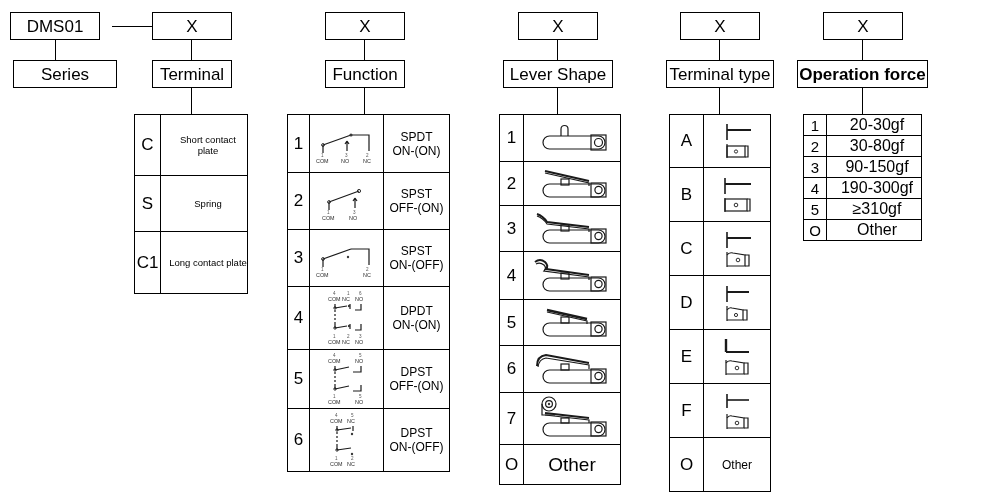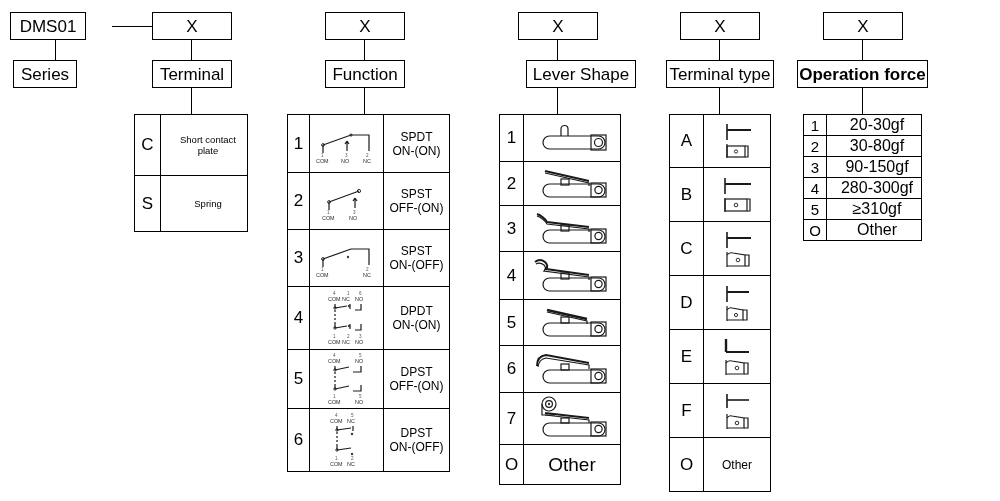--- a/index.html
+++ b/index.html
@@ -85,25 +85,25 @@
   svg { display: block; }
   .stroke { fill: none; stroke: #1a1a1a; stroke-width: 1.2; }
   .stroke-thin { fill: none; stroke: #1a1a1a; stroke-width: 0.9; }
   .fill-dk { fill: #3a3a3a; stroke: none; }
   .lbl { font-family: "Liberation Sans", sans-serif; font-size: 5.4px; fill: #2a2a2a; }
   .num { font-family: "Liberation Sans", sans-serif; font-size: 4.6px; fill: #555; }
 </style>
 </head>
 <body>
 
-<div class="hbox" style="left:10px; top:12px; width:76px; height:28px;">
+<div class="hbox" style="left:10px; top:12px; width:90px; height:28px;">
   <span>DMS01</span>
 </div>
 <div class="vline" style="left:55px; top:40px; height:20px;"></div>
-<div class="hbox" style="left:13px; top:60px; width:64px; height:28px;">
+<div class="hbox" style="left:13px; top:60px; width:104px; height:28px;">
   <span>Series</span>
 </div>
 <div class="hline" style="left:112px; top:26px; width:40px;"></div>
 
 <div class="hbox" style="left:152px; top:12px; width:80px; height:28px;">
   <span>X</span>
 </div>
 <div class="vline" style="left:191px; top:40px; height:20px;"></div>
 <div class="hbox" style="left:152px; top:60px; width:80px; height:28px;">
   <span>Terminal</span>
@@ -112,20 +112,24 @@
 
 <table class="opt-table" style="left:134px; top:114px; width:114px;">
   <tbody>
       <tr>
     <td class="code-cell" style="width:26px; height:61px;">C</td>
     <td class="desc-small" style="height:61px;">Short contact plate</td>
   </tr>
   <tr>
     <td class="code-cell" style="height:56px;">S</td>
     <td class="desc-small" style="height:56px;">Spring</td>
+  </tr>
+  <tr>
+    <td class="code-cell" style="height:62px;">C1</td>
+    <td class="desc-small" style="height:62px;">Long contact plate</td>
   </tr>
 </tbody>
   </table>
 
 <div class="hbox" style="left:325px; top:12px; width:80px; height:28px;">
   <span>X</span>
 </div>
 <div class="vline" style="left:364px; top:40px; height:20px;"></div>
 <div class="hbox" style="left:325px; top:60px; width:80px; height:28px;">
   <span>Function</span>
@@ -278,21 +282,21 @@
       <div>ON-(OFF)</div>
     </td>
   </tr>
 </tbody>
   </table>
 
 <div class="hbox" style="left:518px; top:12px; width:80px; height:28px;">
   <span>X</span>
 </div>
 <div class="vline" style="left:557px; top:40px; height:20px;"></div>
-<div class="hbox" style="left:526px; top:60px; width:110px; height:28px;">
+<div class="hbox" style="left:503px; top:60px; width:110px; height:28px;">
   <span>Lever Shape</span>
 </div>
 <div class="vline" style="left:557px; top:88px; height:26px;"></div>
 
 <table class="opt-table" style="left:499px; top:114px; width:122px;">
   <tbody>
       <tr>
     <td class="code-cell" style="width:24px; height:47px;">1</td>
     <td>
       <svg class="glyph" width="90" height="40" viewBox="0 0 90 40">
@@ -506,21 +510,21 @@
   <tr>
     <td class="code-cell" style="height:21px; font-size:15px;">2</td>
     <td class="desc-force">30-80gf</td>
   </tr>
   <tr>
     <td class="code-cell" style="height:21px; font-size:15px;">3</td>
     <td class="desc-force">90-150gf</td>
   </tr>
   <tr>
     <td class="code-cell" style="height:21px; font-size:15px;">4</td>
-    <td class="desc-force">280-300gf</td>
+    <td class="desc-force">190-300gf</td>
   </tr>
   <tr>
     <td class="code-cell" style="height:21px; font-size:15px;">5</td>
     <td class="desc-force">≥310gf</td>
   </tr>
   <tr>
     <td class="code-cell" style="height:21px; font-size:15px;">O</td>
     <td class="desc-force">Other</td>
   </tr>
 </tbody>

